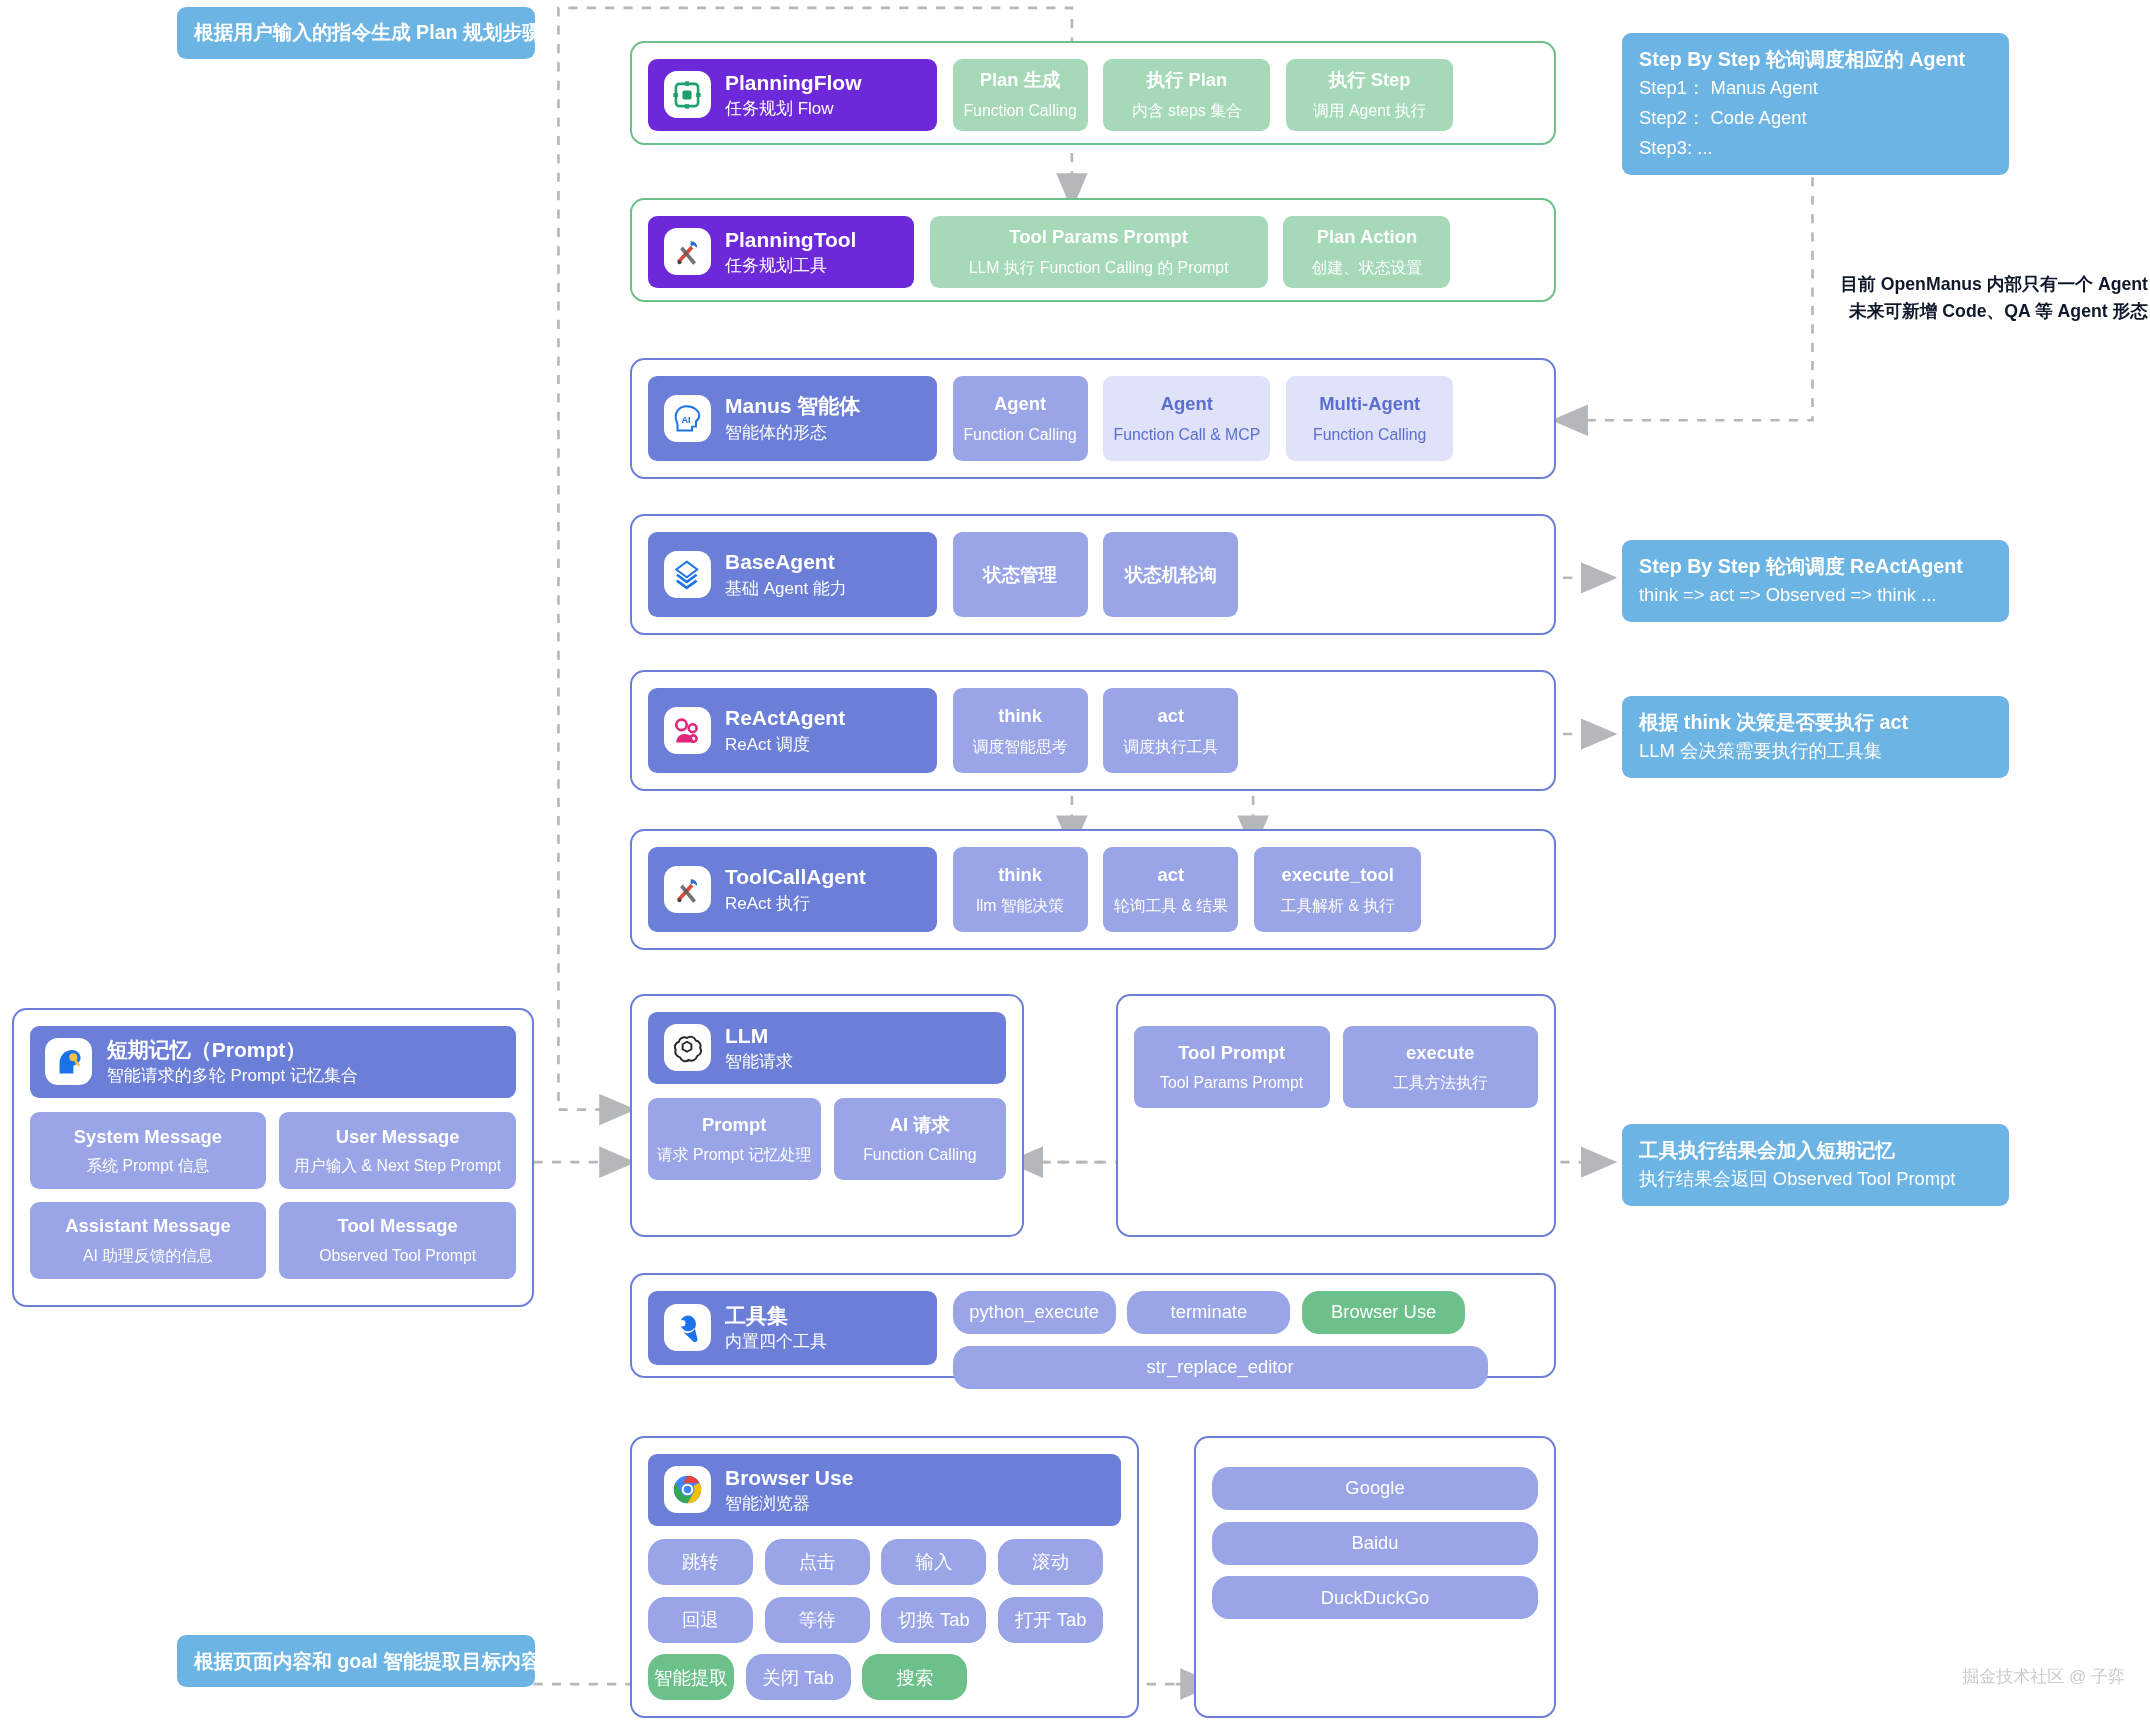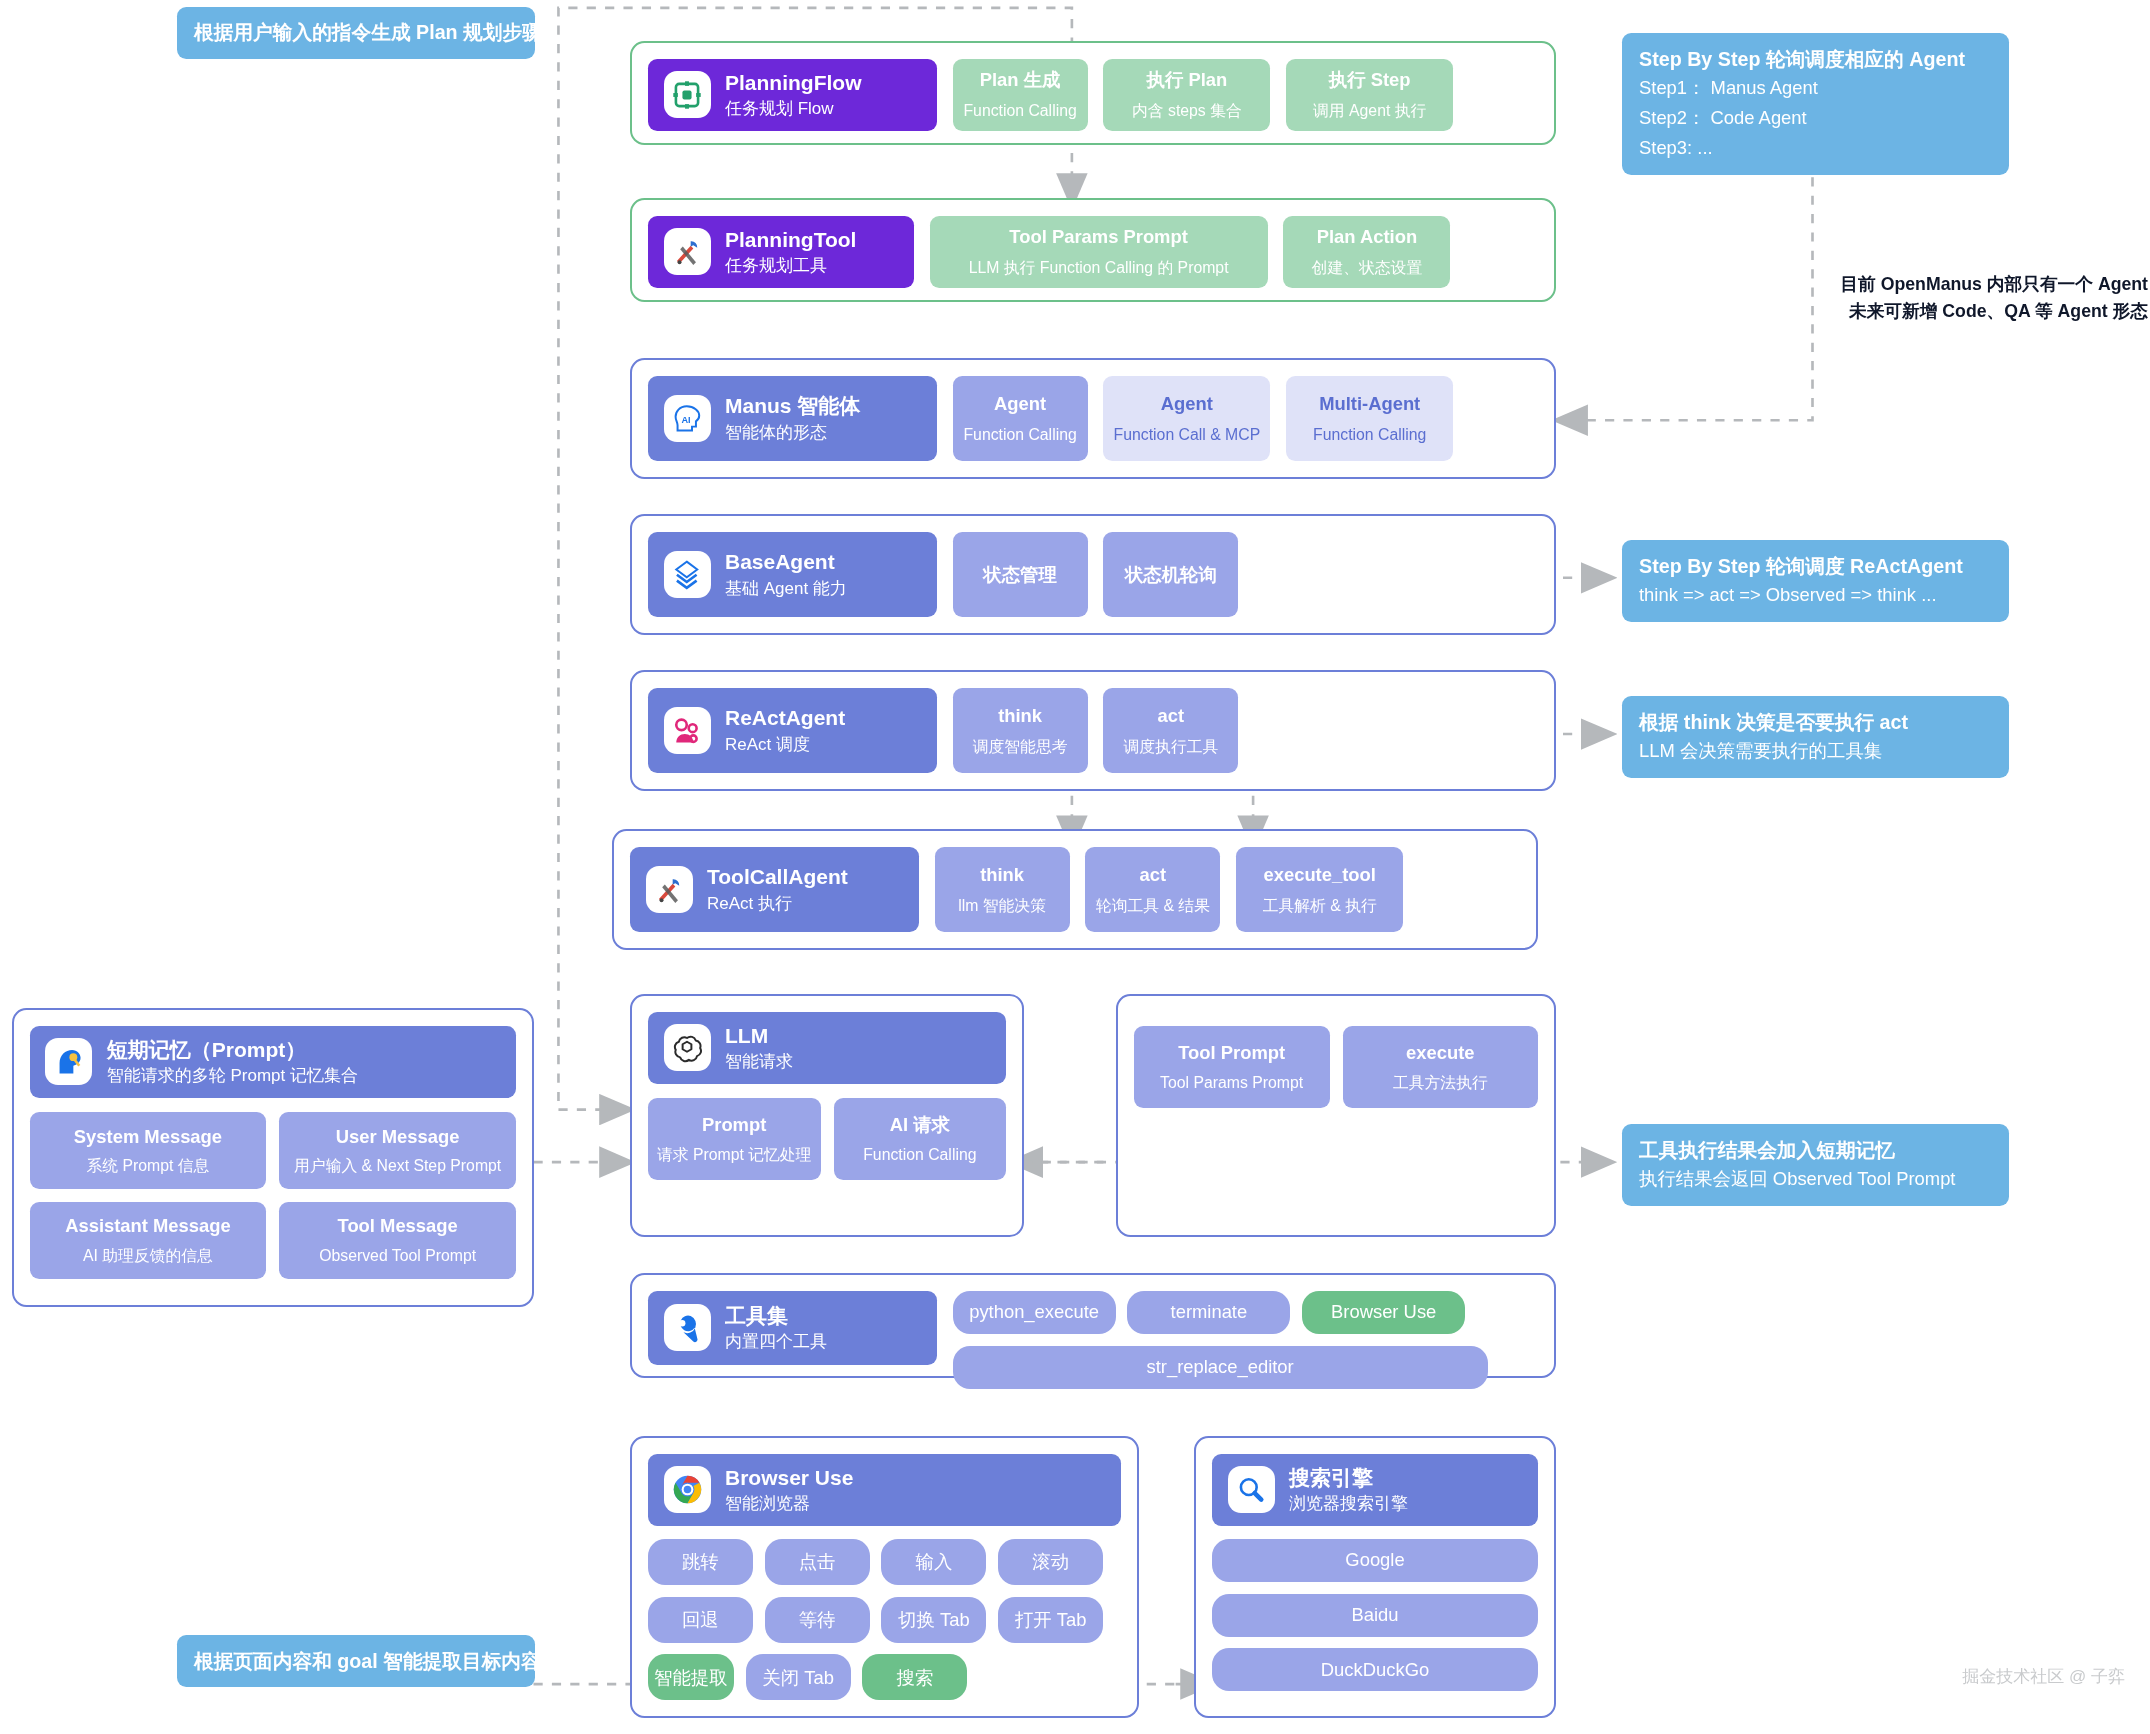--- a/index.html
+++ b/index.html
@@ -323,21 +323,21 @@
     <div class="chip" style="width:135px; height:85px;">
       <span class="ct">think</span>
       <span class="cs">调度智能思考</span>
     </div>
     <div class="chip" style="width:135px; height:85px;">
       <span class="ct">act</span>
       <span class="cs">调度执行工具</span>
     </div>
   </div>
 
-  <div class="row" style="left:612px; top:829px; width:926px; height:121px;">
+  <div class="row" style="left:630px; top:829px; width:926px; height:121px;">
     <div class="head" style="width:289px; height:85px;">
       <span class="icon">
         <svg width="31.5" height="31.5" viewBox="0 0 48 48">
           <path d="M9 38 L30 15 L34 19 L13 42 z" fill="#d94a3d"></path>
           <path d="M30 8 a9 9 0 0 1 10 10 l-6 -4 -4 2 z" fill="#2d6fd0"></path>
           <path d="M38 40 L18 16 L14 20 L34 44 z" fill="#5a5a5a" opacity=".85"></path>
           <circle cx="13" cy="40" r="3" fill="#444"></circle>
         </svg>
       </span>
       <span class="htext">
@@ -512,32 +512,20 @@
       <div class="btn" style="width:105px;">
           <span>关闭 Tab</span>
         </div>
       <div class="btn green" style="width:105px;">
           <span>搜索</span>
         </div>
     </div>
   </div>
 
   <div class="panel" style="left:1194px; top:1436px; width:362px; height:282px;">
-    <div class="head" style="height:72px;">
-      <span class="icon">
-        <svg width="31.5" height="31.5" viewBox="0 0 48 48">
-          <circle cx="21" cy="20" r="12" fill="none" stroke="#1a73e8" stroke-width="4"></circle>
-          <path d="M30 29 L40 39" stroke="#1a73e8" stroke-width="7" stroke-linecap="round"></path>
-        </svg>
-      </span>
-      <span class="htext">
-        <span class="htitle">搜索引擎</span>
-        <span class="hsub">浏览器搜索引擎</span>
-      </span>
-    </div>
     <div style="display:flex; flex-direction:column; gap:11.8px; margin-top:13px;">
       <div class="btn wide">
           <span>Google</span>
         </div>
       <div class="btn wide">
           <span>Baidu</span>
         </div>
       <div class="btn wide">
           <span>DuckDuckGo</span>
         </div>

